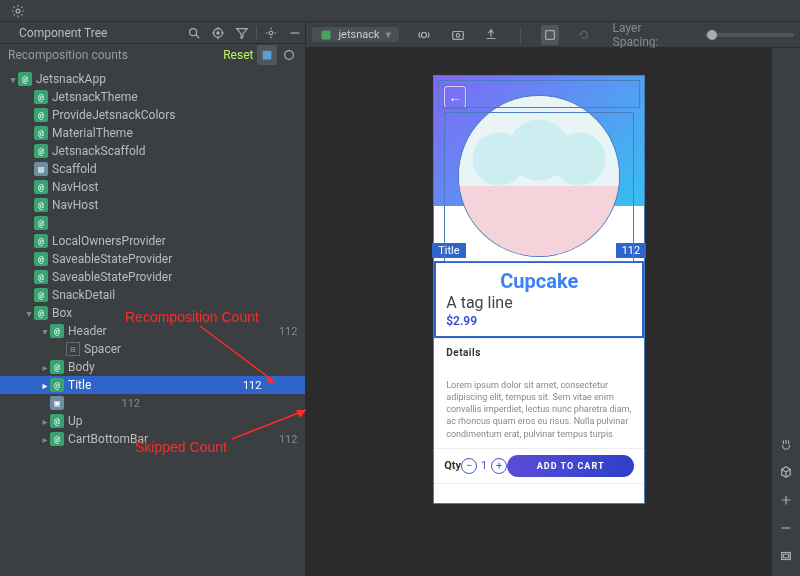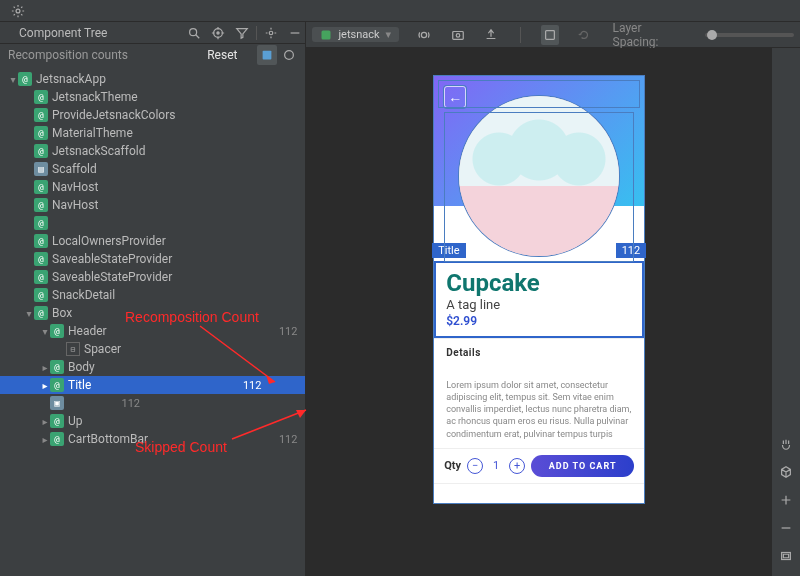--- a/index.html
+++ b/index.html
@@ -52,21 +52,21 @@
   }
   .iconbtn.selected { background:#515658; color:#fff; }
   .recomp-header {
     height: 22px;
     display:flex;
     align-items: center;
     padding-left:8px;
     background:#3c3f41;
     color:#999;
   }
-  .recomp-header .reset { color:#e5e5e5; margin-left:auto; margin-right:20px; cursor:pointer; }
+  .recomp-header .reset { color:#bef264; margin-left:auto; margin-right:4px; cursor:pointer; }
   .recomp-header .tab-icons { display:flex; gap:2px; margin-right:6px; }
   .tree {
     flex:1; overflow:auto; padding-top:4px;
   }
   .tree-row {
     display:flex; align-items:center;
     height:18px; padding-right:8px;
     white-space:nowrap;
   }
   .tree-row.selected { background:#2f65ca; color:#fff; }
@@ -144,28 +144,28 @@
   .cupcake-bot { position:absolute;width:160px;height:70px;top:90px;background:#f4d3db;}
   .title-card {
     position:relative; margin-top:55px; padding:8px 12px 10px 12px;
     box-shadow:0 0 0 2px #2f65ca inset;
   }
   .title-badge {
     position:absolute; top:-18px; left:-2px;
     background:#2f65ca; color:#fff; padding:1px 6px; font-size:11px;
   }
   .title-badge.right { left:auto; right:-2px; }
-  .title-text { font-size:24px; font-weight:700; color:#0f766e; }
-  .tagline { font-size:13px; color:#444; }
+  .title-text { font-size:20px; font-weight:700; color:#3b82f6;text-align:center; }
+  .tagline { font-size:16px; color:#444; }
   .price { font-size:12px; color:#2f4fd0; font-weight:600; margin-top:2px;}
   .details-block { padding:8px 12px; border-top:1px solid #eee;}
   .details-h { font-size:10px; font-weight:700; color:#333; letter-spacing:0.5px; margin-bottom:21px;}
   .lorem { font-size:9px; color:#888; line-height:1.35;}
   .cart-row {
-    display:flex; align-items:center; gap:6px;
+    display:flex; align-items:center; 
     padding:6px 10px; border-top:1px solid #eee;
   }
   .qty-label {font-size:11px;font-weight:700;color:#333;}
   .circ-btn { width:16px;height:16px;border-radius:8px;border:1px solid #4557d6;color:#4557d6;font-size:11px;display:flex;align-items:center;justify-content:center;}
   .qty-val { width:14px;text-align:center;color:#4557d6;font-size:11px;}
   .add-cart {
     flex:1;height:22px;border-radius:11px;
     background:linear-gradient(90deg,#5a4dd6,#2c3fcb);
     color:#fff;font-size:9px;letter-spacing:1px;font-weight:700;
     display:flex;align-items:center;justify-content:center;

